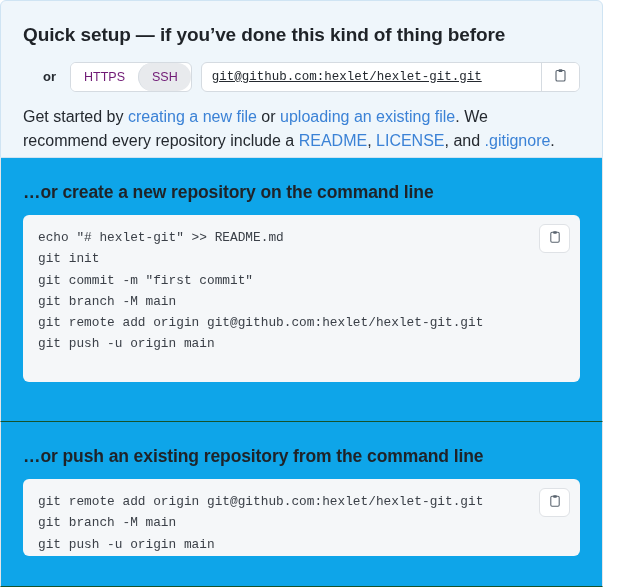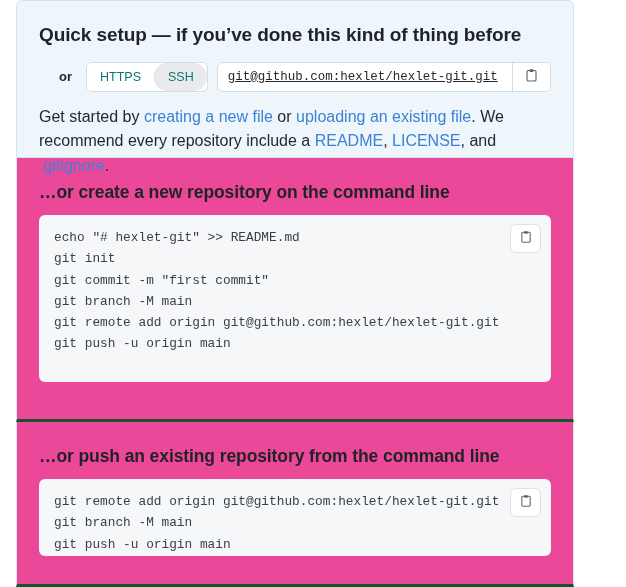--- a/index.html
+++ b/index.html
@@ -10,23 +10,22 @@
   body {
     width: 626px;
     height: 587px;
     overflow: hidden;
     font-family: "Liberation Sans", sans-serif;
     color: #24292f;
     -webkit-font-smoothing: antialiased;
   }
 
   .page {
-    width: 558px;
+    width: 603px;
     box-sizing: border-box;
-    margin-left: 16px;
   }
 
   
   .quick-setup {
     box-sizing: border-box;
     background: #eff6fb;
     border: 1px solid #cfe4f3;
     border-radius: 6px 6px 0 0;
     border-bottom: 1px solid #cfe4f3;
     padding: 16px 22px 14px 22px;
@@ -62,21 +61,21 @@
     display: flex;
     border: 1px solid #d5dbe1;
     border-radius: 6px;
     overflow: hidden;
     background: #ffffff;
   }
 
   .proto-btn {
     font-family: "Liberation Sans", sans-serif;
     font-size: 12.5px;
-    color: #0f766e;
+    color: #701a75;
     background: #ffffff;
     border: none;
     padding: 0 13px;
     display: flex;
     align-items: center;
     cursor: pointer;
   }
   .proto-btn + .proto-btn {
     border-left: 1px solid #d5dbe1;
   }
@@ -127,24 +126,24 @@
     max-width: 545px;
   }
   .hint a {
     color: #3b82d6;
     text-decoration: none;
   }
 
   
   .section {
     box-sizing: border-box;
-    background: #ec4899;
+    background: #0ea5e9;
     border-left: 1px solid #e3e5e8;
     border-right: 1px solid #e3e5e8;
-    border-bottom: 3px solid #14532d;
+    border-bottom: 1px solid #14532d;
     padding: 20px 22px 18px 22px;
   }
   .section.sec-2 { height: 264px; }
   .section.sec-3 { height: 165px; }
 
   .section-title {
     font-size: 17.5px;
     font-weight: bold;
     color: #1f2328;
     letter-spacing: -0.1px;

